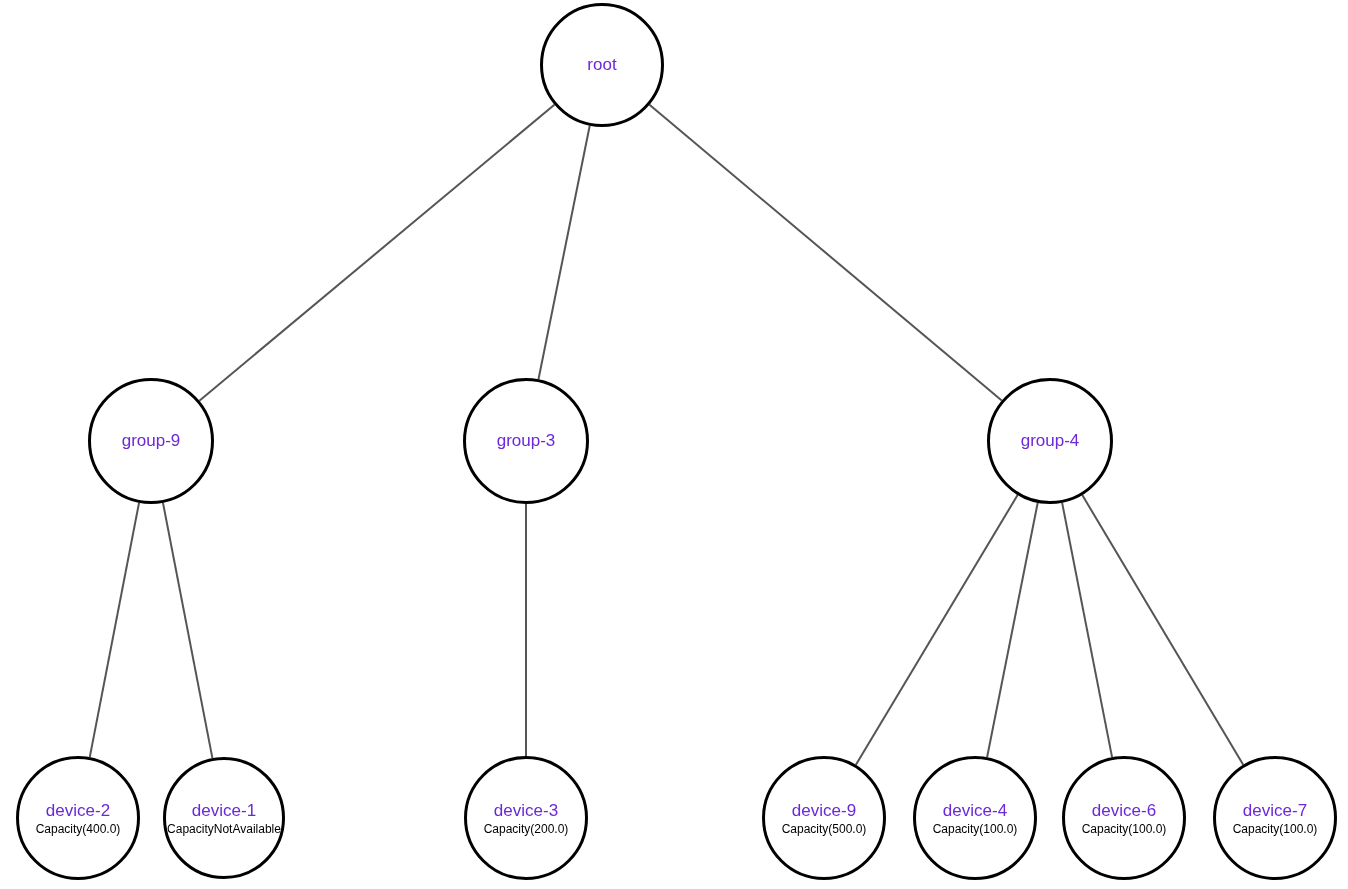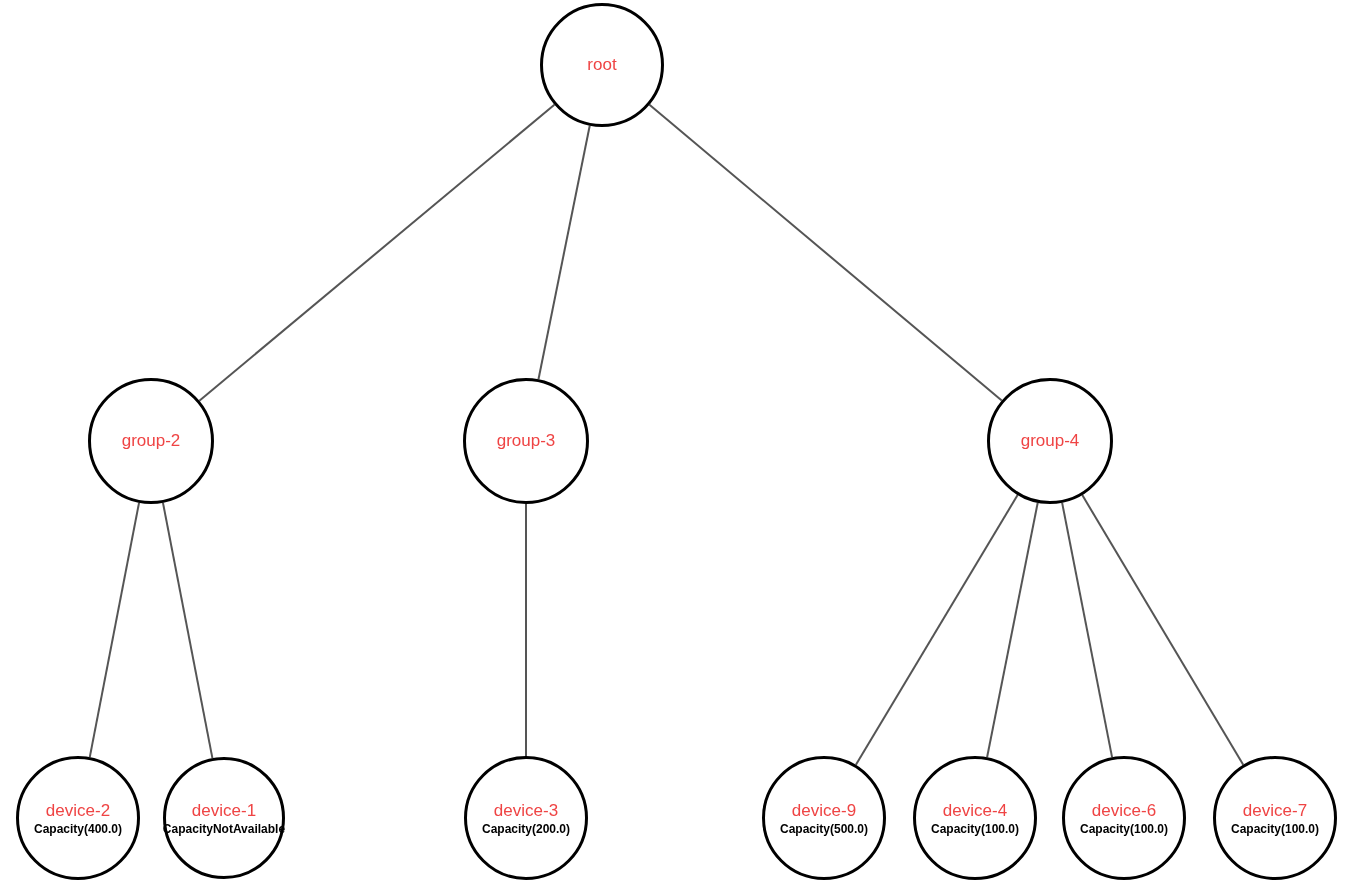--- a/index.html
+++ b/index.html
@@ -27,34 +27,33 @@
     box-sizing: border-box;
     border-radius: 50%;
     background: #ffffff;
     border: 3px solid #000000;
     display: flex;
     flex-direction: column;
     align-items: center;
     justify-content: center;
   }
   .node-label {
-    color: #ef4444;
+    color: #6d28d9;
     font-size: 17px;
     line-height: 20px;
     white-space: nowrap;
   }
   .node-sub {
     color: #000000;
     font-size: 12px;
     line-height: 14px;
     white-space: nowrap;
   }
   .node .node-sub {
     margin-top: 1px;
-    font-weight: bold;
   }
   
   .node-text {
     position: absolute;
     left: 50%;
     top: 50%;
     transform: translate(-50%, -50%);
     display: flex;
     flex-direction: column;
     align-items: center;
@@ -79,21 +78,21 @@
       <line x1="1082.2865297246412" y1="495.09787424973234" x2="1243.2259548741624" y2="764.7608221669301" stroke="#555555" stroke-width="2" stroke-linecap="butt"></line>
     </svg>
   <div id="node-layer">
       <div class="node" style="left: 540px; top: 3px; width: 124px; height: 124px; border-color: rgb(0, 0, 0); border-width: 3px; background: rgb(255, 255, 255);">
         <div class="node-text">
           <div class="node-label">root</div>
         </div>
       </div>
       <div class="node" style="left: 88px; top: 378px; width: 126px; height: 126px; border-color: rgb(0, 0, 0); border-width: 3px; background: rgb(255, 255, 255);">
         <div class="node-text">
-          <div class="node-label">group-2</div>
+          <div class="node-label">group-9</div>
         </div>
       </div>
       <div class="node" style="left: 463px; top: 378px; width: 126px; height: 126px; border-color: rgb(0, 0, 0); border-width: 3px; background: rgb(255, 255, 255);">
         <div class="node-text">
           <div class="node-label">group-3</div>
         </div>
       </div>
       <div class="node" style="left: 987px; top: 378px; width: 126px; height: 126px; border-color: rgb(0, 0, 0); border-width: 3px; background: rgb(255, 255, 255);">
         <div class="node-text">
           <div class="node-label">group-4</div>

